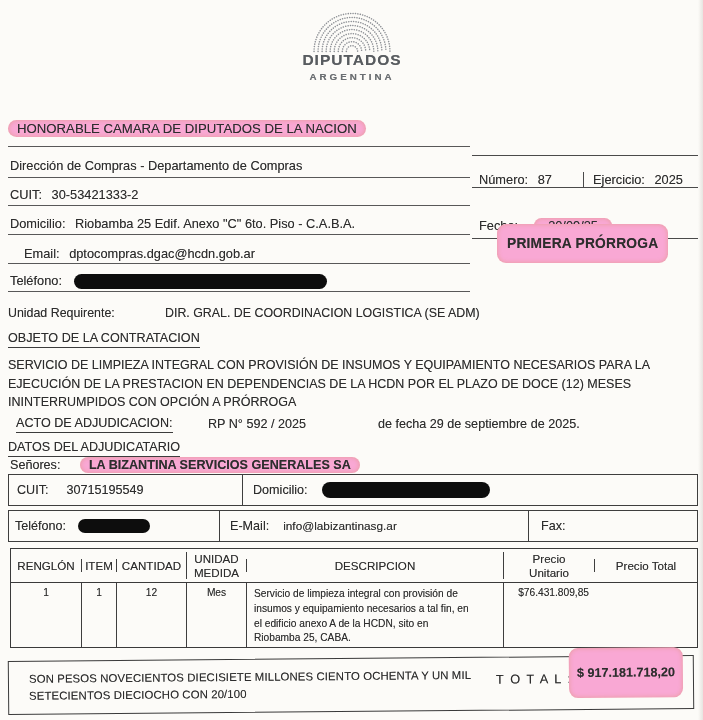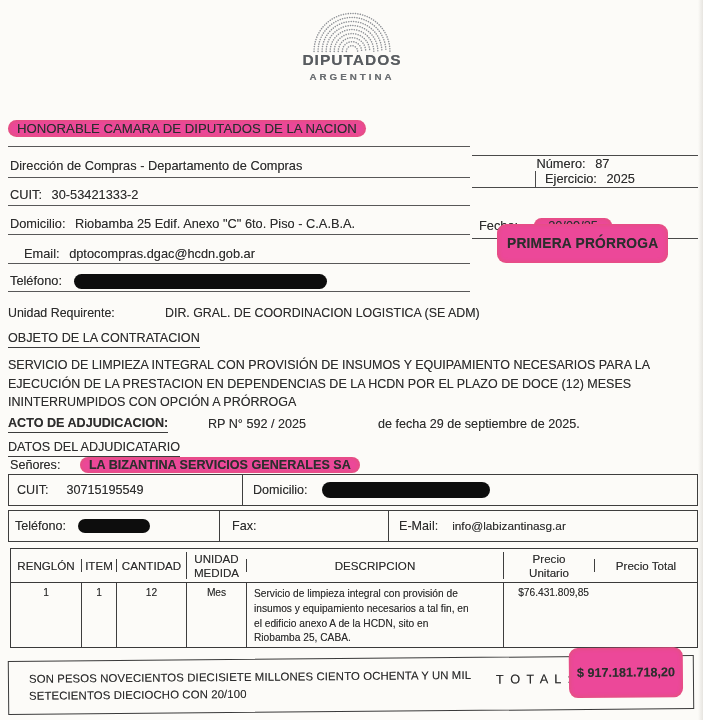--- a/index.html
+++ b/index.html
@@ -1,36 +1,36 @@
 <!DOCTYPE html>
 <html><head>
 <meta charset="utf-8">
 <style>
   html,body{margin:0;padding:0;}
   body{width:703px;height:720px;background:#e8e6e2;font-family:"Liberation Sans","DejaVu Sans",sans-serif;}
   .page{position:relative;width:703px;height:720px;background:#fcfbf8;overflow:hidden;color:#2d2d2d;
         text-shadow:0 0 .5px rgba(70,70,70,.55);}
   .abs{position:absolute;}
   .line{position:absolute;height:0;border-top:1.6px solid #585858;}
-  .hl{background:#ec4899;border-radius:9px;padding:1px 9px;box-shadow:inset 0 0 5px rgba(190,125,0,.28);}
+  .hl{background:#f9a8d4;border-radius:9px;padding:1px 9px;box-shadow:inset 0 0 5px rgba(190,125,0,.28);}
   .redact{background:#0d0d0d;display:inline-block;border-radius:8px;vertical-align:middle;}
   .scan-edge{position:absolute;right:0;top:0;width:5px;height:100%;
              background:linear-gradient(to left,rgba(120,112,100,.16),transparent);}
   
   #logo{left:299px;top:11px;width:106px;text-align:center;}
   #logo svg{width:88px;height:42px;display:block;margin:0 auto;}
   .logo-name{font-size:15.5px;font-weight:700;color:#585c60;letter-spacing:1px;margin-top:-2px;}
   .logo-country{font-size:9.8px;font-weight:700;color:#6b6f73;letter-spacing:3px;margin-top:2px;}
   
   .b-title{left:8px;top:121px;font-size:13.2px;}
   .brow{font-size:12.8px;}
   
   .o-title{left:470px;top:130px;width:228px;text-align:center;font-size:14.8px;letter-spacing:.3px;}
   .o-table{left:472px;top:155px;width:226px;border-top:1.7px solid #4a4a4a;border-bottom:1.7px solid #4a4a4a;font-size:12.8px;}
-  .o-r1{display:flex;height:31px;border-bottom:1.7px solid #4a4a4a;align-items:center;flex-direction:column;}
+  .o-r1{display:flex;height:31px;border-bottom:1.7px solid #4a4a4a;align-items:flex-end;}
   .o-c1{width:104px;padding-left:7px;}
   .o-c2{flex:1;border-left:1.7px solid #4a4a4a;padding-left:9px;}
   .o-r2{height:25px;display:flex;align-items:center;padding-left:7px;margin-top:25px;}
   .gap6{display:inline-block;width:6px;}
   .prorroga{left:497px;top:236px;font-size:13.8px;font-weight:700;letter-spacing:.2px;}
   
   .req{font-size:12.4px;}
   .uh{font-size:12.6px;border-bottom:1.5px solid #3c3c3c;padding-bottom:2px;}
   .obj-t{left:8px;top:356px;width:692px;font-size:12.5px;line-height:18.5px;}
   .plain{font-size:12.6px;}
@@ -132,21 +132,21 @@
   <div class="abs prorroga">
     <span class="hl" style="padding:12px 10px;">PRIMERA PRÓRROGA</span>
   </div>
 
   <div class="abs req" style="left:8px;top:306px;">Unidad Requirente:</div>
   <div class="abs req" style="left:165px;top:306px;">DIR. GRAL. DE COORDINACION LOGISTICA (SE ADM)</div>
 
   <div class="abs uh" style="left:8px;top:331px;">OBJETO DE LA CONTRATACION</div>
   <div class="abs obj-t">SERVICIO DE LIMPIEZA INTEGRAL CON PROVISIÓN DE INSUMOS Y EQUIPAMIENTO NECESARIOS PARA LA EJECUCIÓN DE LA PRESTACION EN DEPENDENCIAS DE LA HCDN POR EL PLAZO DE DOCE (12) MESES ININTERRUMPIDOS CON OPCIÓN A PRÓRROGA</div>
 
-  <div class="abs uh" style="left:8px;top:416px;font-weight:bold;">ACTO DE ADJUDICACION:</div>
+  <div class="abs uh" style="left:16px;top:416px;">ACTO DE ADJUDICACION:</div>
   <div class="abs plain" style="left:208px;top:417px;">RP N° 592 / 2025</div>
   <div class="abs plain" style="left:378px;top:417px;">de fecha 29 de septiembre de 2025.</div>
 
   <div class="abs uh" style="left:8px;top:440px;">DATOS DEL ADJUDICATARIO</div>
   <div class="abs plain" style="left:10px;top:458px;">
     <span>Señores:</span>
     <span class="hl" style="margin-left:16px;font-weight:600;">LA BIZANTINA SERVICIOS GENERALES SA</span>
   </div>
 
   <div class="abs adjtbl" style="top:474px;">
@@ -158,26 +158,26 @@
       <span>Domicilio:</span>
       <span class="redact" style="width:168px;height:16px;margin-left:14px;"></span>
     </div>
   </div>
 
   <div class="abs adjtbl" style="top:510px;">
     <div class="adj-c" style="width:210px;padding-left:6px;">
       <span>Teléfono:</span>
       <span class="redact" style="width:72px;height:14px;margin-left:12px;"></span>
     </div>
-    <div class="adj-c bl" style="width:169px;padding-left:12px;">
-      <span>Fax:</span>
-    </div>
     <div class="adj-c bl" style="flex:1;padding-left:10px;">
       <span>E-Mail:</span>
       <span style="margin-left:14px;font-size:11.8px;">info@labizantinasg.ar</span>
+    </div>
+    <div class="adj-c bl" style="width:169px;padding-left:12px;">
+      <span>Fax:</span>
     </div>
   </div>
 
   <div class="abs items">
     <div class="trow th">
       <div class="cc c1">RENGLÓN</div>
       <div class="cc c2 bl">ITEM</div>
       <div class="cc c3 bl">CANTIDAD</div>
       <div class="cc c4 bl">UNIDAD MEDIDA</div>
       <div class="cc c5 bl">DESCRIPCION</div>

